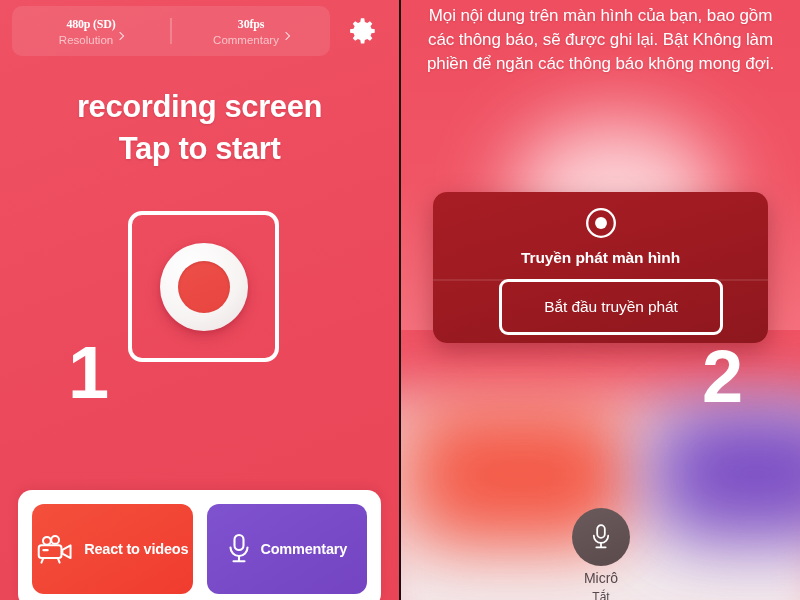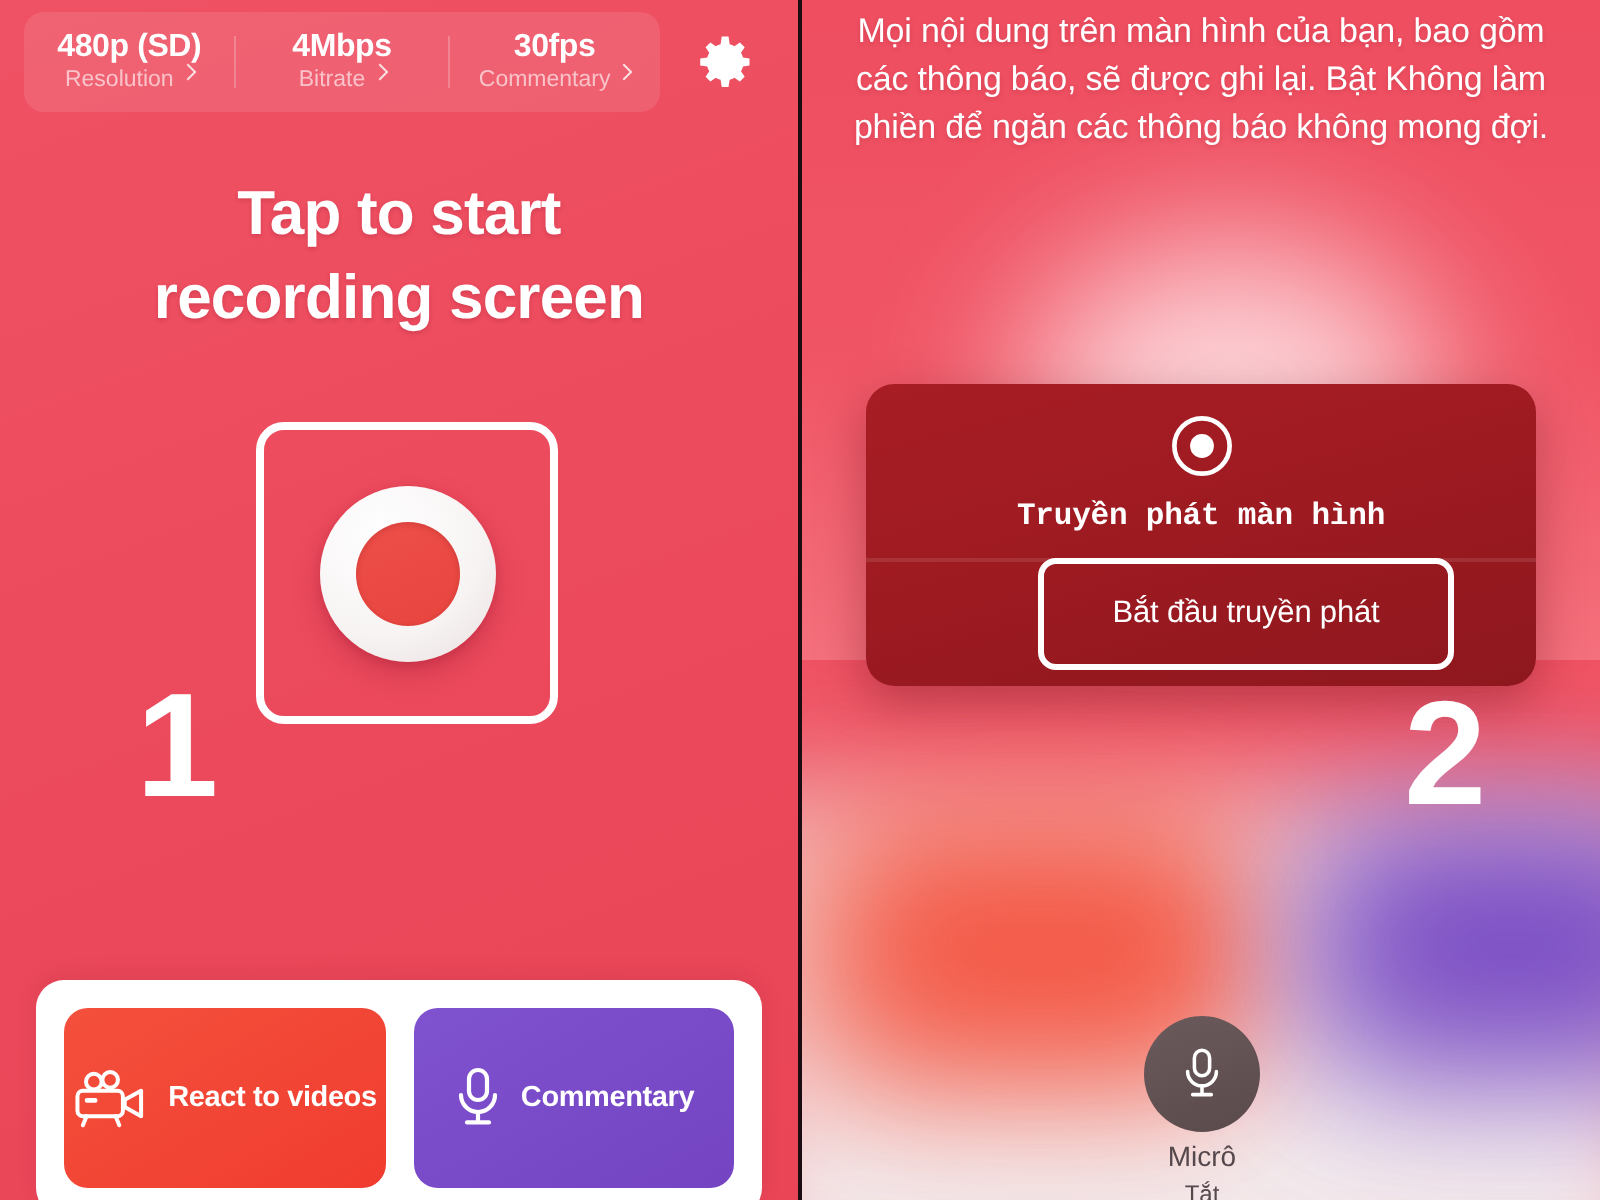--- a/index.html
+++ b/index.html
@@ -26,22 +26,22 @@
     position:absolute;left:12px;top:6px;width:318px;height:50px;
     background:rgba(255,255,255,0.10);
     border-radius:10px;
     display:flex;align-items:center;
   }
   .tb-seg{
     flex:1;display:flex;flex-direction:column;align-items:center;justify-content:center;
     position:relative;
   }
   .tb-val{
-    color:#ffffff;font-size:16px;font-weight:bold;line-height:18px;
-    letter-spacing:-0.2px;white-space:nowrap;
+    color:#ffffff;font-size:12px;font-weight:bold;line-height:18px;
+    letter-spacing:-0.2px;white-space:nowrap;font-family:Liberation Serif, serif;
   }
   .tb-sub{
     display:flex;gap:4px;
     color:rgba(255,255,255,0.62);font-size:11.5px;line-height:14px;
     white-space:nowrap;
   }
   .tb-chev{
     display:inline-block;width:5px;height:5px;
     border-right:1.8px solid rgba(255,255,255,0.8);
     border-top:1.8px solid rgba(255,255,255,0.8);
@@ -138,44 +138,44 @@
     position:absolute;left:32px;top:192px;width:335px;
     border-radius:14px;overflow:hidden;
     background:linear-gradient(165deg,#a81d24 0%,#9d1a21 50%,#8e171e 100%);
     box-shadow:0 8px 24px rgba(90,10,20,0.35);
   }
   .dlg-head{
     padding:14px 0 12px;display:flex;flex-direction:column;align-items:center;gap:9px;
   }
   .cast-ico{width:34px;height:34px;}
   .dlg-title{
-    color:#ffffff;font-size:15.5px;font-weight:bold;letter-spacing:-0.1px;font-family:Liberation Mono, monospace;
+    color:#ffffff;font-size:15.5px;font-weight:bold;letter-spacing:-0.1px;
   }
   .dlg-sep{height:1px;background:rgba(255,255,255,0.10);}
   .dlg-row{
     height:54px;display:flex;align-items:center;padding:0 18px;gap:14px;
     background:rgba(255,255,255,0.035);
   }
   .app-icon{
     width:30px;height:30px;border-radius:8px;flex:none;
     background:linear-gradient(150deg,#f2707f 0%,#e8505f 100%);
     display:flex;align-items:center;justify-content:center;
     box-shadow:0 1px 3px rgba(60,0,10,0.3);
   }
   .row-label{
     flex:1;color:#ffffff;font-size:15px;letter-spacing:-0.1px;
   }
   .check{width:20px;height:20px;flex:none;}
   .dlg-foot{
     height:62px;display:flex;align-items:center;justify-content:center;position:relative;
   }
   .start-btn{
-    position:absolute;left:66px;top:-2px;width:208px;height:56px;
+    position:absolute;left:66px;top:-2px;width:224px;height:56px;
     border:3px solid #ffffff;border-radius:9px;box-sizing:border-box;
-    display:flex;align-items:center;justify-content:center;margin-left:20px;
+    display:flex;align-items:center;justify-content:center;
   }
   .start-label{
     color:#ffffff;font-size:15.5px;letter-spacing:-0.1px;
   }
   .step-two{
     position:absolute;left:301px;top:340px;
     color:#ffffff;font-size:74px;font-weight:bold;line-height:74px;
   }
 
   
@@ -203,48 +203,41 @@
       <div class="tb-seg">
         <div class="tb-val">480p (SD)</div>
         <div class="tb-sub">
           <span>Resolution</span>
           <span class="tb-chev"></span>
         </div>
       </div>
 
       <div class="tb-divider"></div>
 
-      <div class="tb-seg">
-        <div class="tb-val">4Mbps</div>
-        <div class="tb-sub">
-          <span>Bitrate</span>
-          <span class="tb-chev"></span>
-        </div>
-      </div>
 
       <div class="tb-divider"></div>
 
       <div class="tb-seg">
         <div class="tb-val">30fps</div>
         <div class="tb-sub">
           <span>Commentary</span>
           <span class="tb-chev"></span>
         </div>
       </div>
 
     </div>
 
     <svg class="gear" viewBox="0 0 24 24">
       <path fill="#ffffff" d="M12 8.4a3.6 3.6 0 1 0 0 7.2 3.6 3.6 0 0 0 0-7.2zm0 5.4a1.8 1.8 0 1 1 0-3.6 1.8 1.8 0 0 1 0 3.6z"></path>
       <path fill="#ffffff" d="M21 13.2v-2.4l-2.3-.4a6.9 6.9 0 0 0-.7-1.7l1.3-1.9-1.7-1.7-1.9 1.3a6.9 6.9 0 0 0-1.7-.7L13.6 3h-2.4l-.4 2.7a6.9 6.9 0 0 0-1.7.7L7.2 5.1 5.5 6.8l1.3 1.9a6.9 6.9 0 0 0-.7 1.7L3.6 10.8v2.4l2.5.4c.16.6.4 1.17.7 1.7l-1.3 1.9 1.7 1.7 1.9-1.3c.53.3 1.1.54 1.7.7l.4 2.5h2.4l.4-2.5c.6-.16 1.17-.4 1.7-.7l1.9 1.3 1.7-1.7-1.3-1.9c.3-.53.54-1.1.7-1.7L21 13.2z"></path>
     </svg>
 
     <div class="heading">
+      <div>recording screen</div>
       <div>Tap to start</div>
-      <div>recording screen</div>
     </div>
 
     <div class="rec-frame"></div>
     <div class="rec-btn">
       <div class="rec-dot"></div>
     </div>
 
     <div class="step-one">1</div>
 
     <div class="bottom-sheet">

